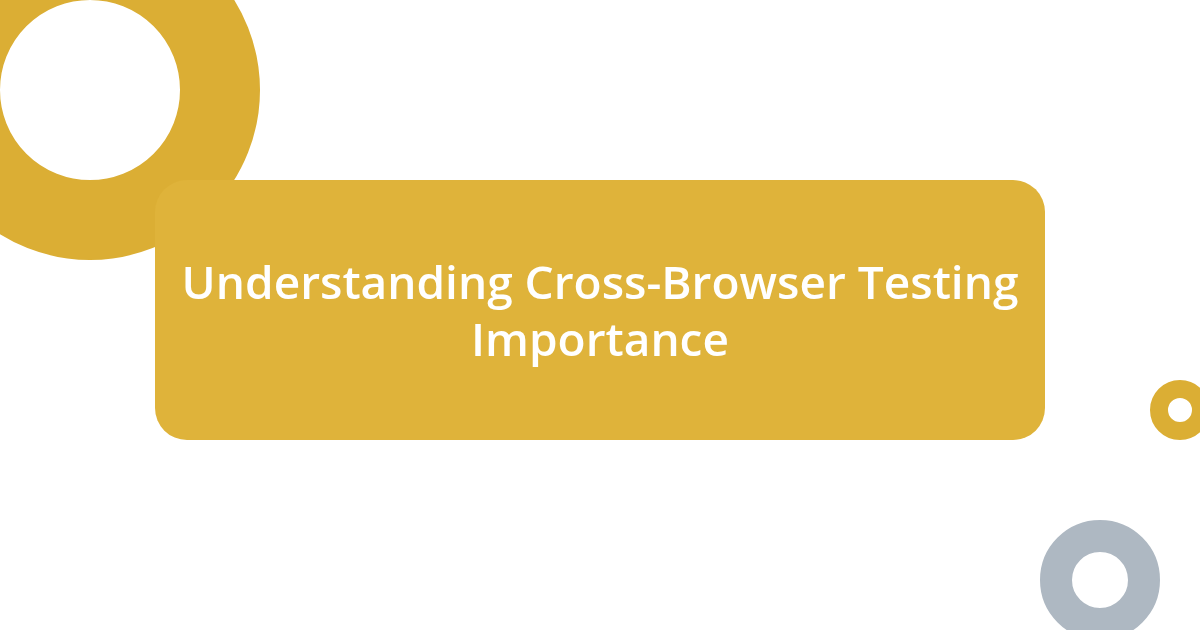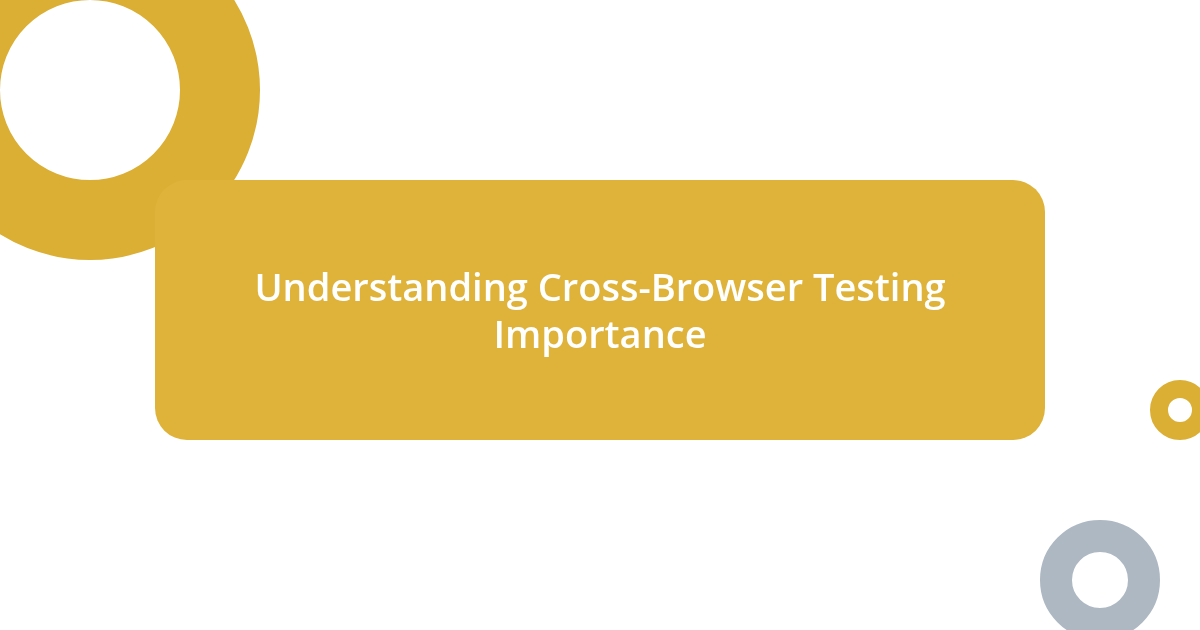--- a/index.html
+++ b/index.html
@@ -33,21 +33,21 @@
       height: 260px;
       background: #dfb33a;
       border-radius: 32px;
       display: flex;
       align-items: center;
       justify-content: center;
       padding: 0 20px;
     }
     .title-text {
       color: #ffffff;
-      font-size: 38px;
+      font-size: 46px;
       font-weight: 600;
       text-align: center;
       line-height: 1.25;
     }
     .ring-small {
       position: absolute;
       top: 380px;
       right: -10px;
       width: 60px;
       height: 60px;

